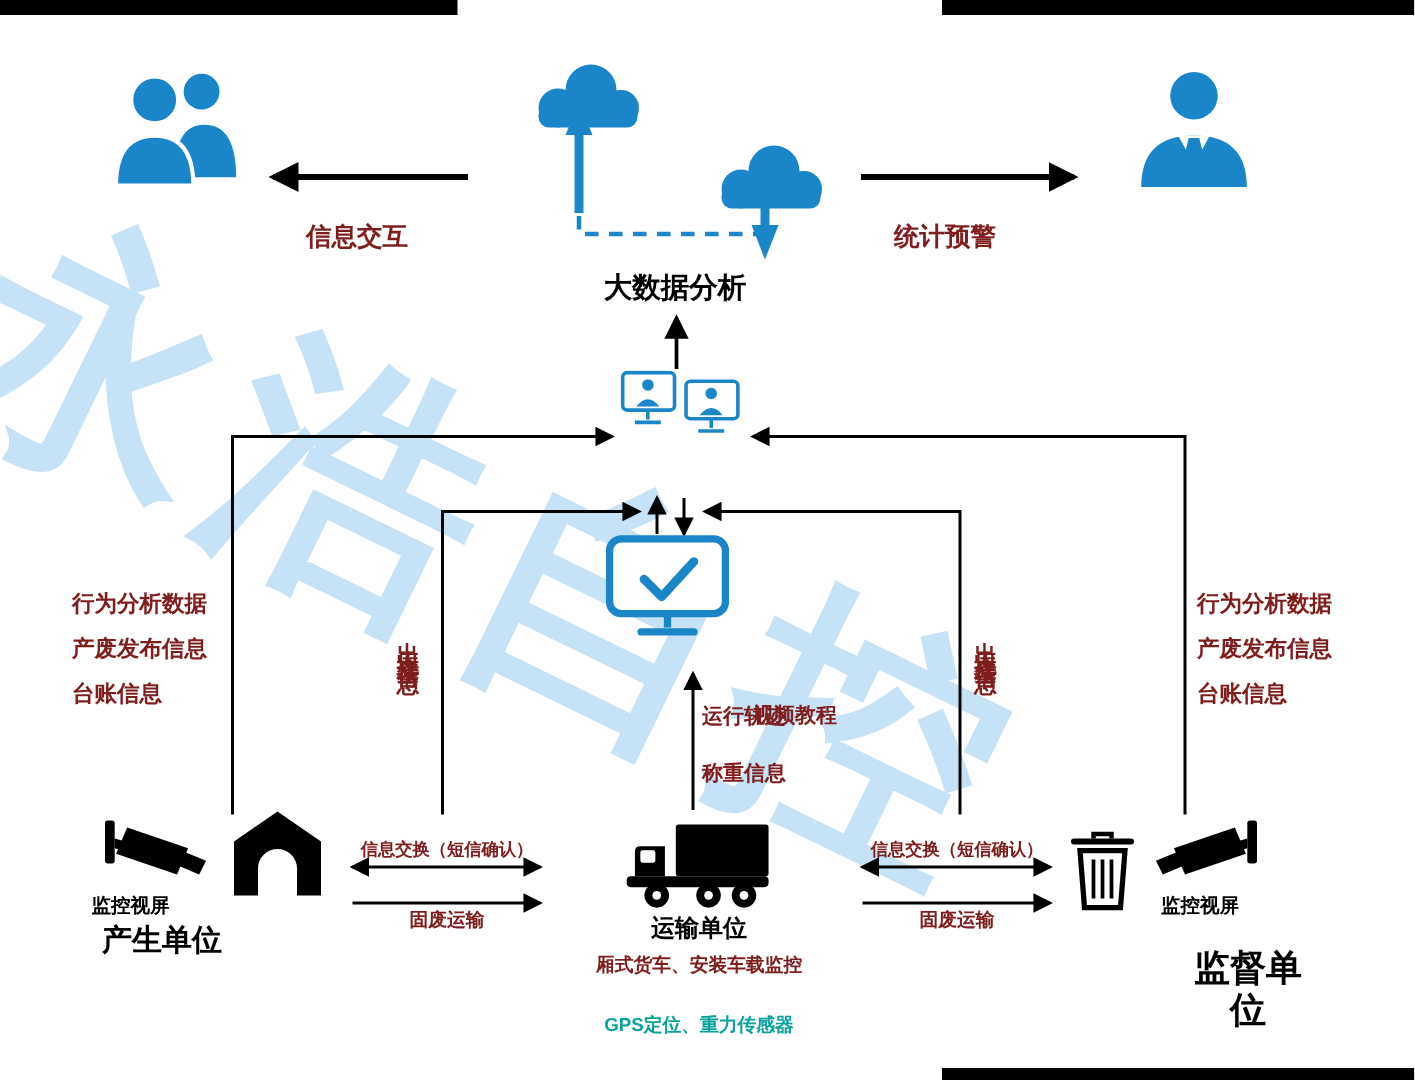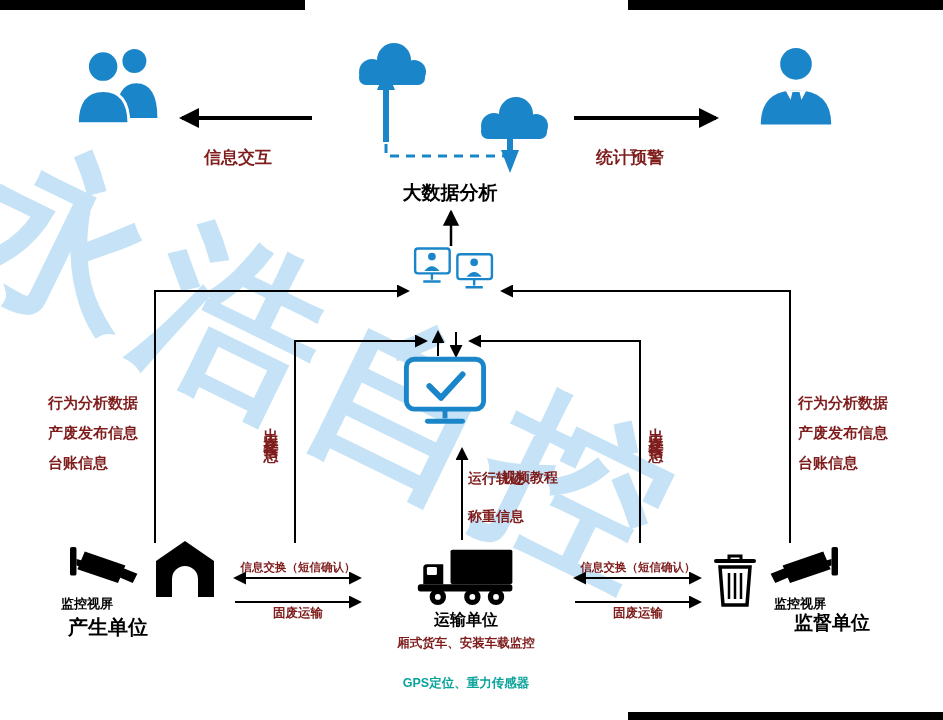--- a/index.html
+++ b/index.html
@@ -217,15 +217,15 @@
     <svg width="72" height="56" viewBox="0 0 78 58" style="transform:scaleX(-1);">
       <g fill="#000">
         <rect x="0" y="3" width="7" height="31" rx="2"></rect>
         <polygon points="7,16 25,21 25,28 7,23"></polygon>
         <polygon points="16,8 60,23 52,42 8,27"></polygon>
         <polygon points="58,26 73,32 68,42 54,36"></polygon>
       </g>
     </svg>
   </div>
   <div class="lbl" style="left:768px;top:597px;width:64px;font-size:13px;">监控视屏</div>
-  <div class="lbl" style="left:790px;top:612px;width:84px;font-size:19px;">监督单位</div>
+  <div class="lbl" style="left:790px;top:632px;width:84px;font-size:24px;">监督单位</div>
 
 </div>
 
 </body></html>

